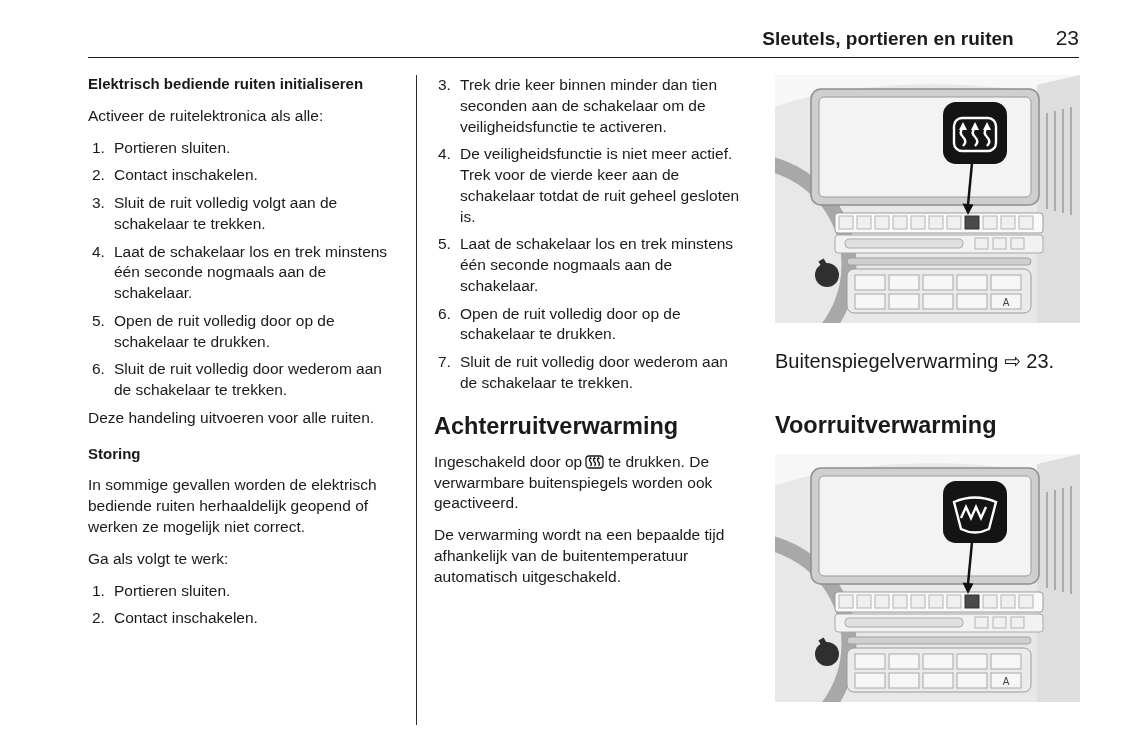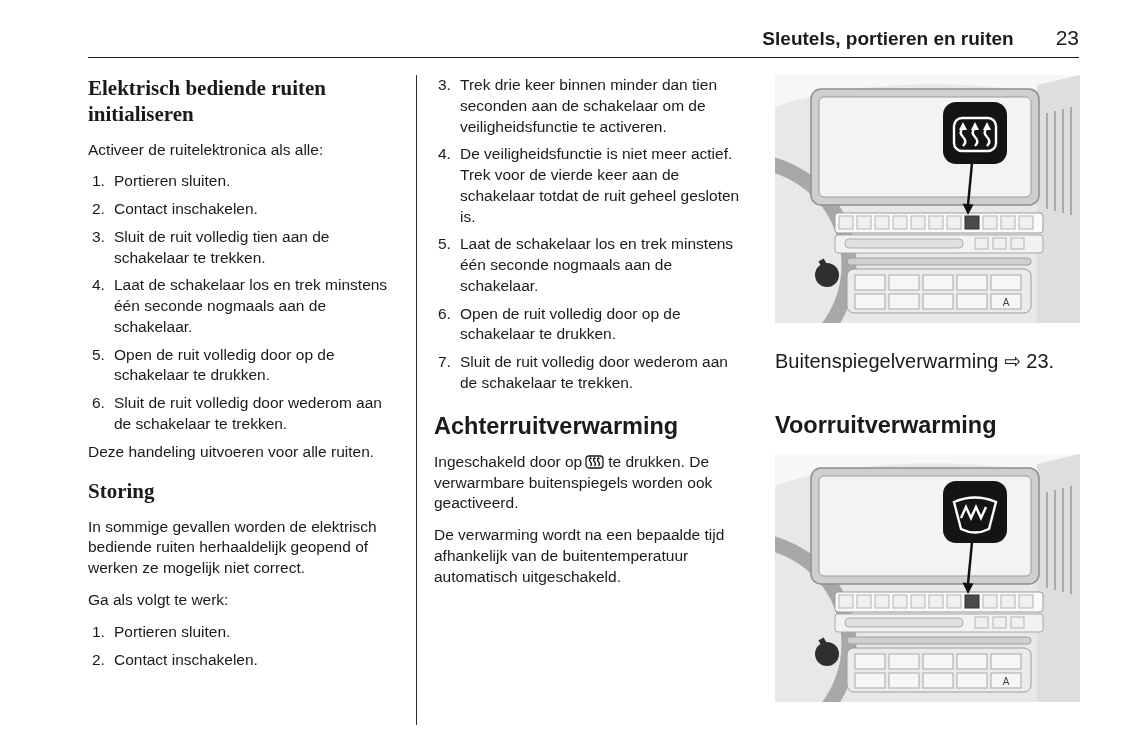--- a/index.html
+++ b/index.html
@@ -18,21 +18,21 @@
   }
   .header-title { font-size: 19px; font-weight: 700; }
   .page-number { font-size: 21px; font-weight: 400; }
   .header-rule { border-bottom: 1.6px solid #1a1a1a; margin: 7px 44px 0 88px; }
 
   .columns { display: flex; align-items: stretch; margin: 17px 43px 0 88px; min-height: 650px; }
   .col1 { width: 316px; }
   .col2 { width: 330px; margin-left: 13px; padding-left: 17px; border-left: 1px solid #2a2a2a; }
   .col3 { width: 305px; margin-left: 30px; }
 
-  .h-small { font-size: 21px; font-weight: 700; line-height: 1.25; margin-bottom: 12px; font-family: Liberation Serif, serif; }
+  .h-small { font-size: 15px; font-weight: 700; line-height: 1.25; margin-bottom: 12px; }
   .h-small.mt { margin-top: 16px; }
   .h-large { font-size: 23.5px; font-weight: 700; line-height: 1.2; margin: 18px 0 12px; }
   .col3 .h-large { margin-top: 36px; margin-bottom: 15px; }
 
   p { font-size: 15.5px; line-height: 1.34; margin-bottom: 11px; }
   .steps { list-style: none; margin-bottom: 5px; }
   .step { display: flex; font-size: 15.5px; line-height: 1.34; margin-bottom: 7px; }
   .step .num { flex: 0 0 26px; padding-left: 4px; }
   .step .txt { flex: 1; }
 
@@ -115,21 +115,21 @@
         <li class="step">
             <span class="num">1.</span>
             <span class="txt">Portieren sluiten.</span>
           </li>
         <li class="step">
             <span class="num">2.</span>
             <span class="txt">Contact inschakelen.</span>
           </li>
         <li class="step">
             <span class="num">3.</span>
-            <span class="txt">Sluit de ruit volledig tien aan de schakelaar te trekken.</span>
+            <span class="txt">Sluit de ruit volledig volgt aan de schakelaar te trekken.</span>
           </li>
         <li class="step">
             <span class="num">4.</span>
             <span class="txt">Laat de schakelaar los en trek minstens één seconde nogmaals aan de schakelaar.</span>
           </li>
         <li class="step">
             <span class="num">5.</span>
             <span class="txt">Open de ruit volledig door op de schakelaar te drukken.</span>
           </li>
         <li class="step">

